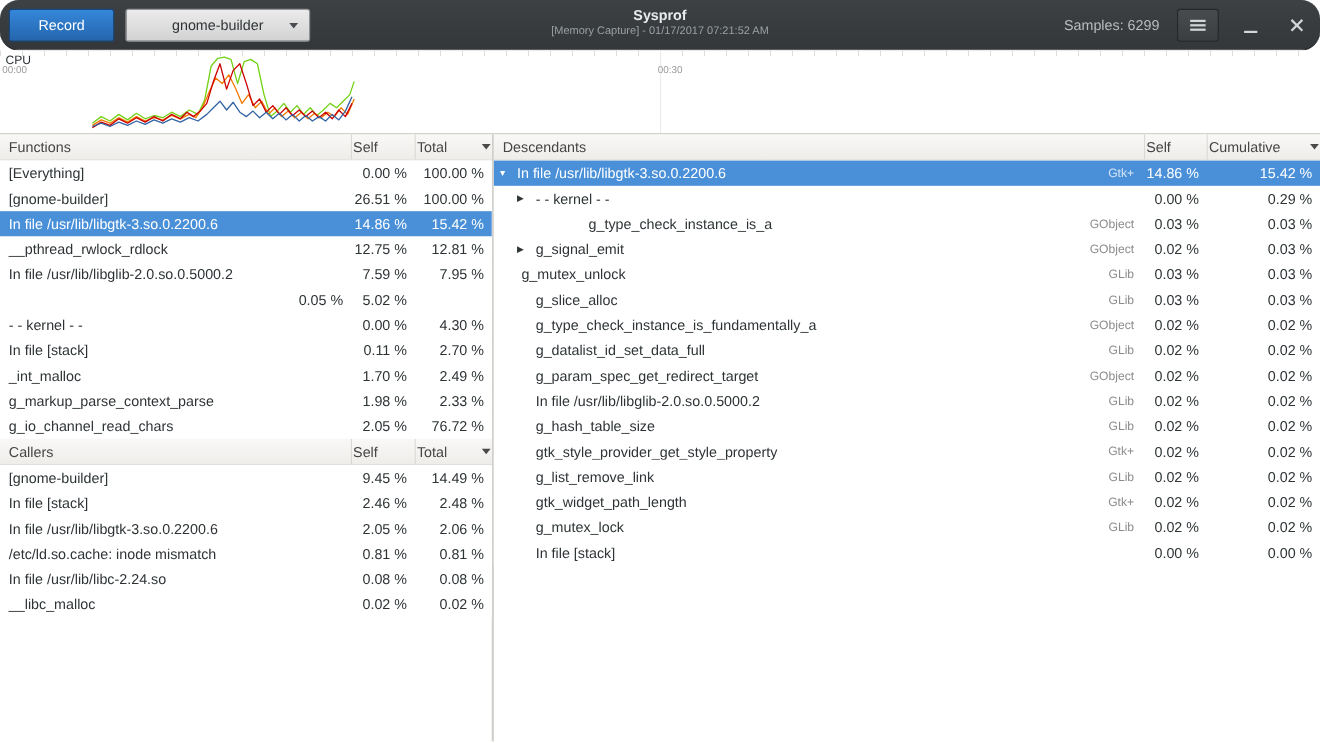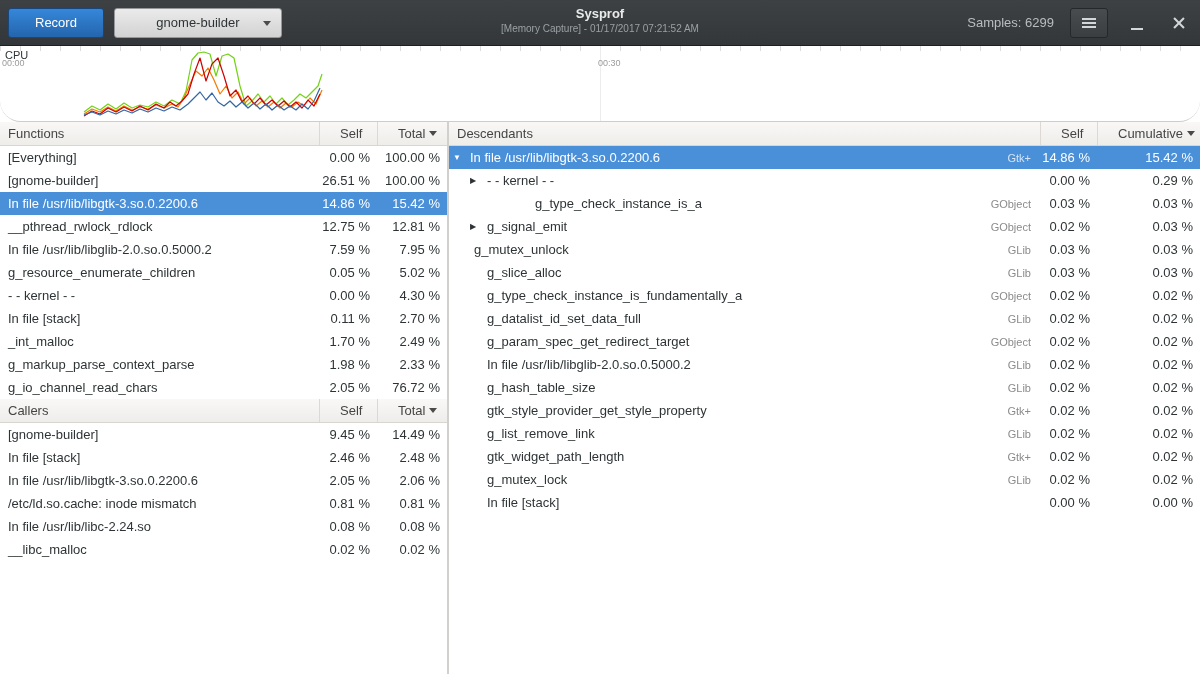--- a/index.html
+++ b/index.html
@@ -1,21 +1,21 @@
 <!DOCTYPE html>
 <html><head>
 <meta charset="utf-8">
 <style>
   * { margin:0; padding:0; box-sizing:border-box; }
   html,body { width:1200px; height:675px; overflow:hidden; }
   body { font-family:"Liberation Sans", sans-serif; font-size:13px; color:#2e3436; background:#fff; }
 
   
   .headerbar { height:46px; background:linear-gradient(#3d4144,#33373a); border-bottom:1px solid #1c1f21;
-               display:flex; align-items:center; padding:0 8px; position:relative; }
+               display:flex; align-items:center; padding:0 8px; position:relative;border-radius:17px; }
   .record-btn { height:30px; padding:0 26px; background:linear-gradient(#3587da,#2465ad);
                 border:1px solid #17477c; border-radius:3px; color:#fff; font-size:13px;
                 font-family:inherit; margin-right:10px; cursor:pointer; }
   .process-select { height:30px; width:168px; background:linear-gradient(#ebebeb,#d2d2d2);
                     border:1px solid #95979a; border-radius:3px; color:#2e3436; font-size:13px;
                     font-family:inherit; position:relative; display:flex; align-items:center; justify-content:center; cursor:pointer; }
   .combo-arrow { position:absolute; right:10px; top:12px; width:0; height:0;
                  border-left:4px solid transparent; border-right:4px solid transparent; border-top:5px solid #4a4d50; }
   .titlebox { position:absolute; left:50%; top:6px; transform:translateX(-50%); text-align:center; }
   .title { font-size:13px; color:#e9eaea; font-weight:bold; }
@@ -28,38 +28,38 @@
   .hamburger::before { content:""; position:absolute; left:0; right:0; top:2px; height:2px; background:#d4d7d9; }
   .hamburger::after  { content:""; position:absolute; left:0; right:0; top:6px; height:2px; background:#d4d7d9; }
   .win-btn { width:26px; height:26px; background:transparent; border:none; position:relative; cursor:pointer; }
   .min-glyph { position:absolute; left:7px; bottom:6px; width:12px; height:2px; background:#d4d7d9; }
   .close-glyph { position:absolute; left:6px; top:6px; width:14px; height:14px; }
   .close-glyph::before, .close-glyph::after { content:""; position:absolute; left:6px; top:0; width:2px; height:14px; background:#d4d7d9; }
   .close-glyph::before { transform:rotate(45deg); }
   .close-glyph::after  { transform:rotate(-45deg); }
 
   
-  .cpu-graph { position:relative; height:76px; background:#fff; border-bottom:1px solid #cfcdc9;border-radius:21px; }
+  .cpu-graph { position:relative; height:76px; background:#fff; border-bottom:1px solid #cfcdc9; }
   .ruler { position:absolute; top:0; left:0; right:0; height:5px;
            background:repeating-linear-gradient(90deg,#dcdcdc 0 1px,transparent 1px 20px); }
   .cpu-label { position:absolute; top:3px; left:5px; font-size:11px; color:#2e3436; }
   .t0  { position:absolute; top:12px; left:2px;  font-size:9px; color:#9a9a9a; }
   .t30 { position:absolute; top:12px; left:598px; font-size:9px; color:#9a9a9a; }
   .midline { position:absolute; top:0; bottom:0; left:600px; width:1px; background:#ececec; }
   #cpu-svg { position:absolute; left:0; top:0; }
 
   
   .main { display:flex; height:552px; }
   .left-pane  { width:449px; border-right:2px solid #d2d0cc; display:flex; flex-direction:column; }
   .right-pane { flex:1; display:flex; flex-direction:column; }
 
   .thead { display:grid; height:24px; background:linear-gradient(#f9f8f7,#efedea); border-bottom:1px solid #d9d6d2; }
   .left-grid  { grid-template-columns:1fr 58px 70px; }
   .right-grid { grid-template-columns:1fr 57px 103px; }
-  .th { display:flex; align-items:center; padding:0 20px; color:#454545; font-size:13px; white-space:nowrap; overflow:hidden; }
+  .th { display:flex; align-items:center; padding:0 1px; color:#454545; font-size:13px; white-space:nowrap; overflow:hidden; }
   .th + .th { border-left:1px solid #dcd9d5; }
   .th.name { padding-left:8px; }
   .th.sorted { justify-content:space-between; }
   .sort-arrow { width:0; height:0; border-left:4px solid transparent; border-right:4px solid transparent;
                 border-top:5px solid #4a4a4a; margin-left:4px; }
 
   .tbody { background:#fff; }
   .trow { display:grid; height:23px; align-items:center; background:#fff; cursor:default; }
   .left-grid-row  { grid-template-columns:1fr 58px 70px; }
   .cell { font-size:13px; white-space:nowrap; overflow:hidden; }
@@ -153,23 +153,20 @@
           <div class="cell num">12.81 %</div>
         </div>
         <div class="trow left-grid-row">
           <div class="cell name">
             <span class="lbl">In file /usr/lib/libglib-2.0.so.0.5000.2</span>
           </div>
           <div class="cell num">7.59 %</div>
           <div class="cell num">7.95 %</div>
         </div>
         <div class="trow left-grid-row">
-          <div class="cell name">
-            <span class="lbl">g_resource_enumerate_children</span>
-          </div>
           <div class="cell num">0.05 %</div>
           <div class="cell num">5.02 %</div>
         </div>
         <div class="trow left-grid-row">
           <div class="cell name">
             <span class="lbl">- - kernel - -</span>
           </div>
           <div class="cell num">0.00 %</div>
           <div class="cell num">4.30 %</div>
         </div>

